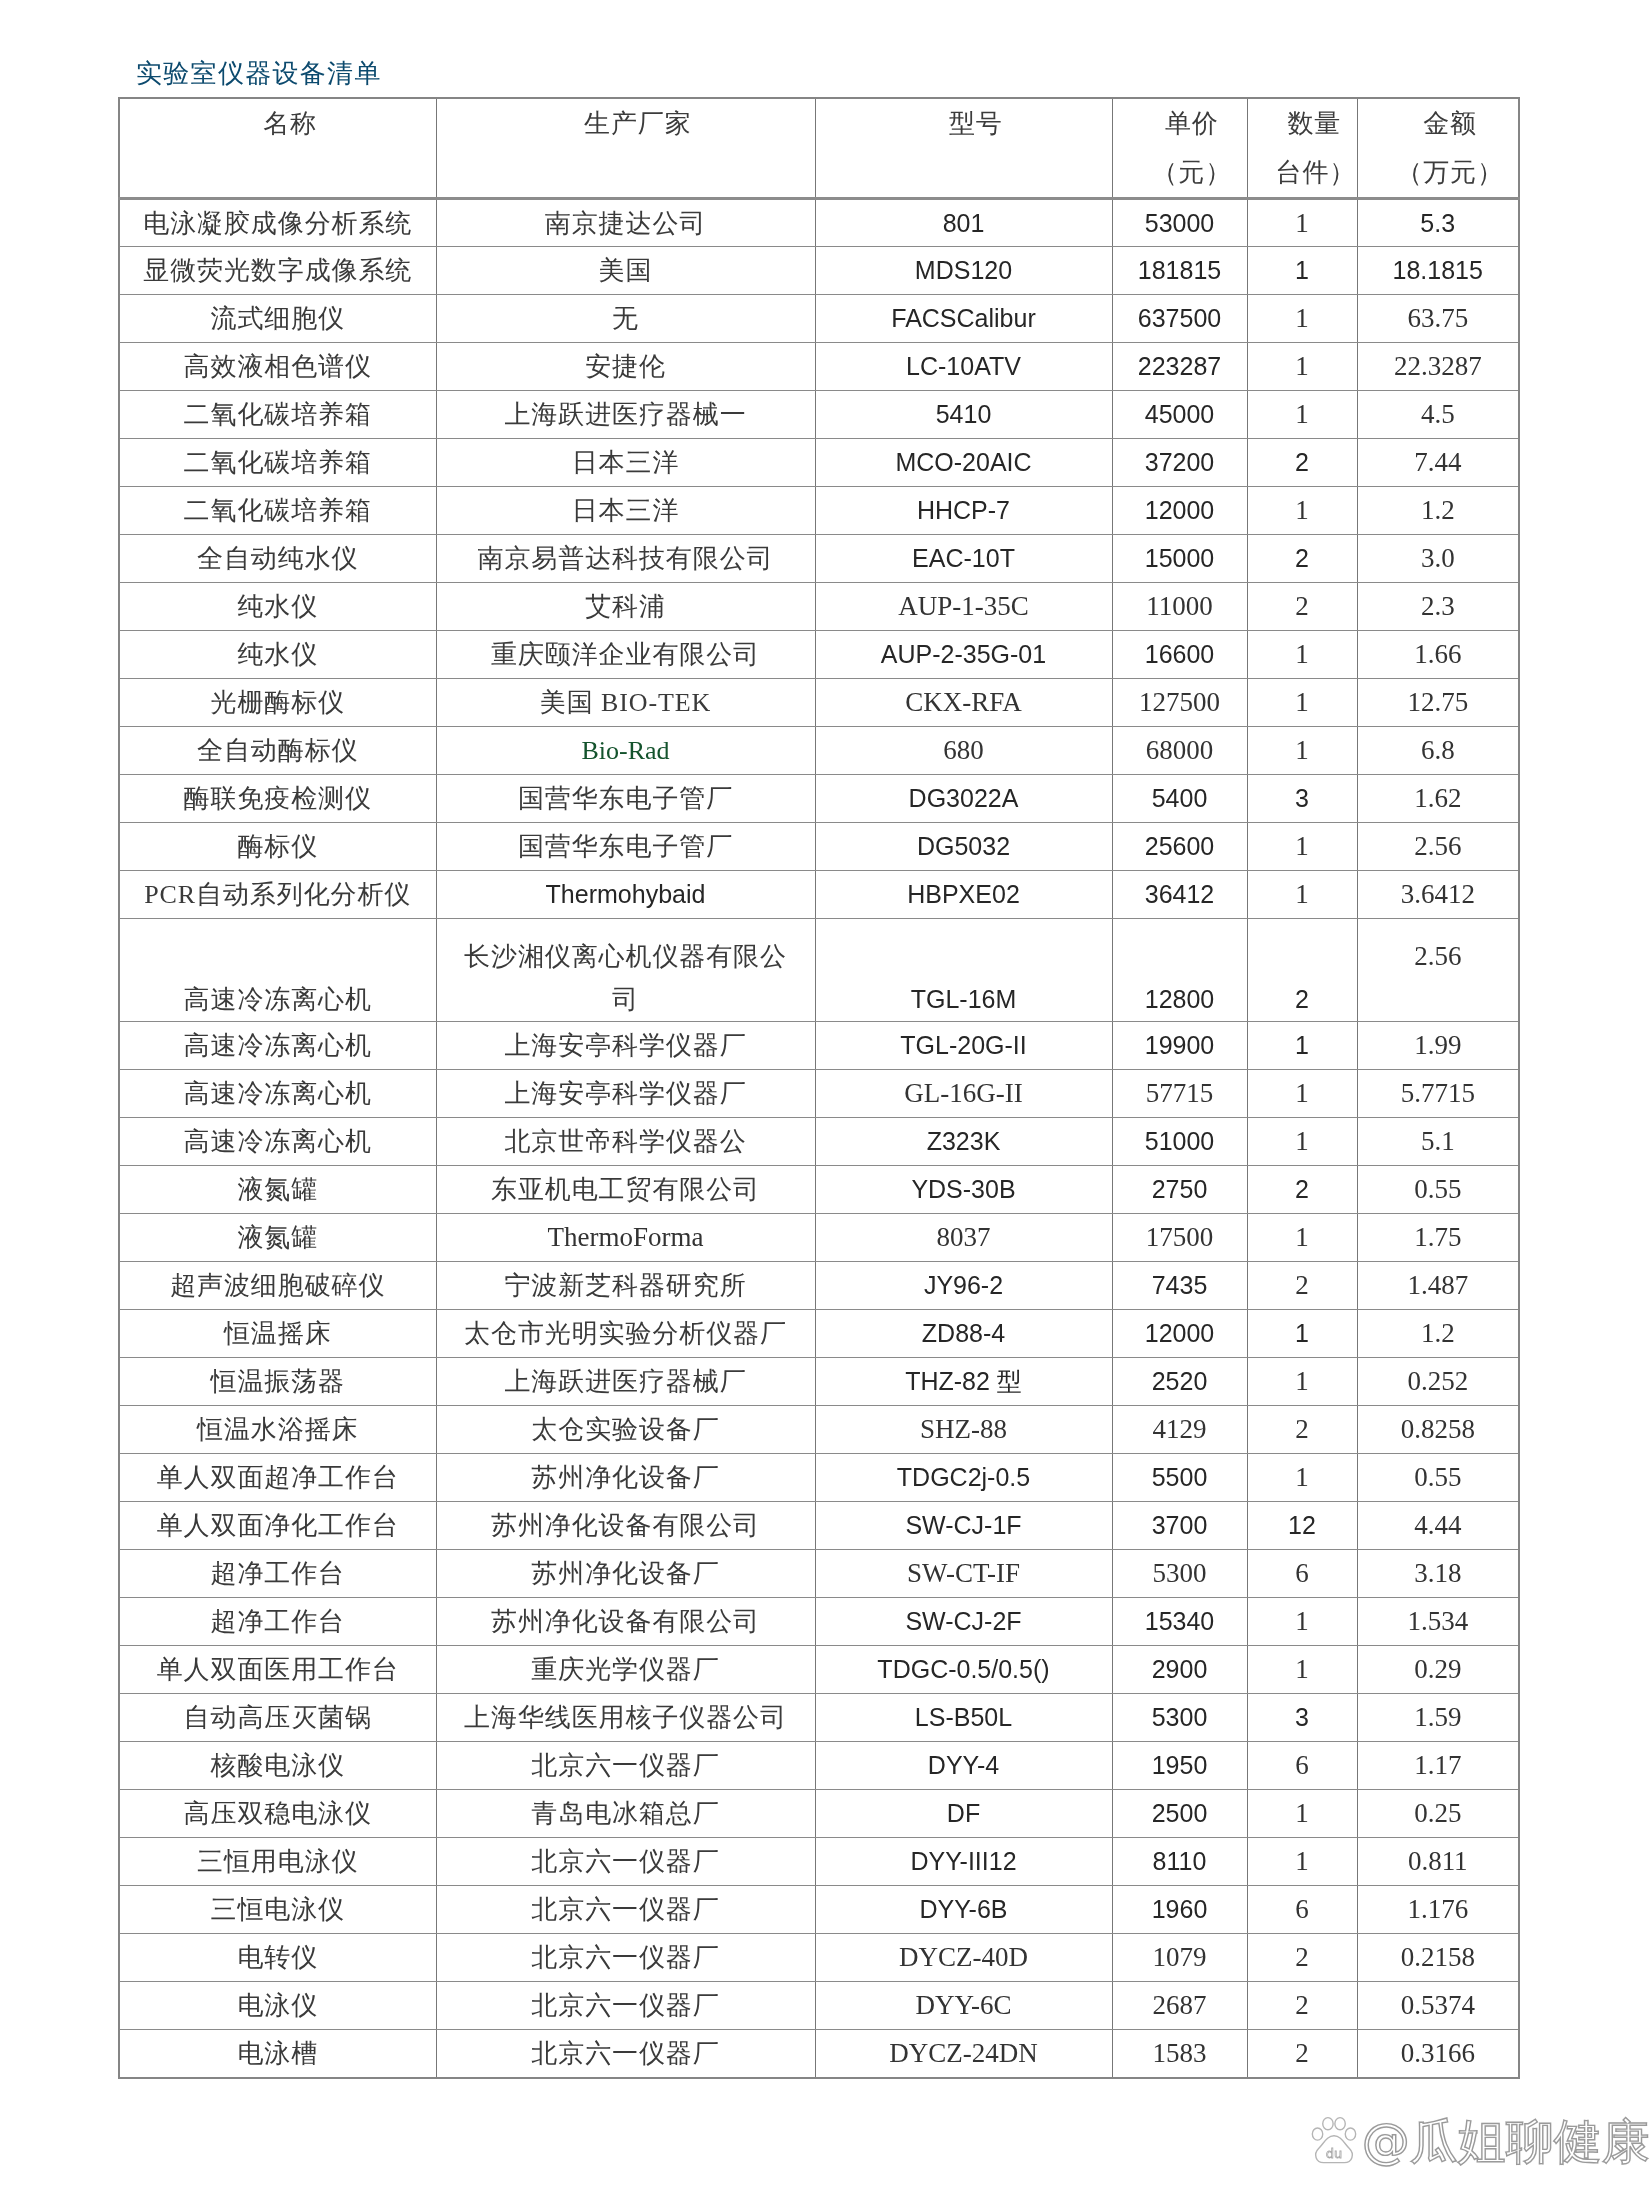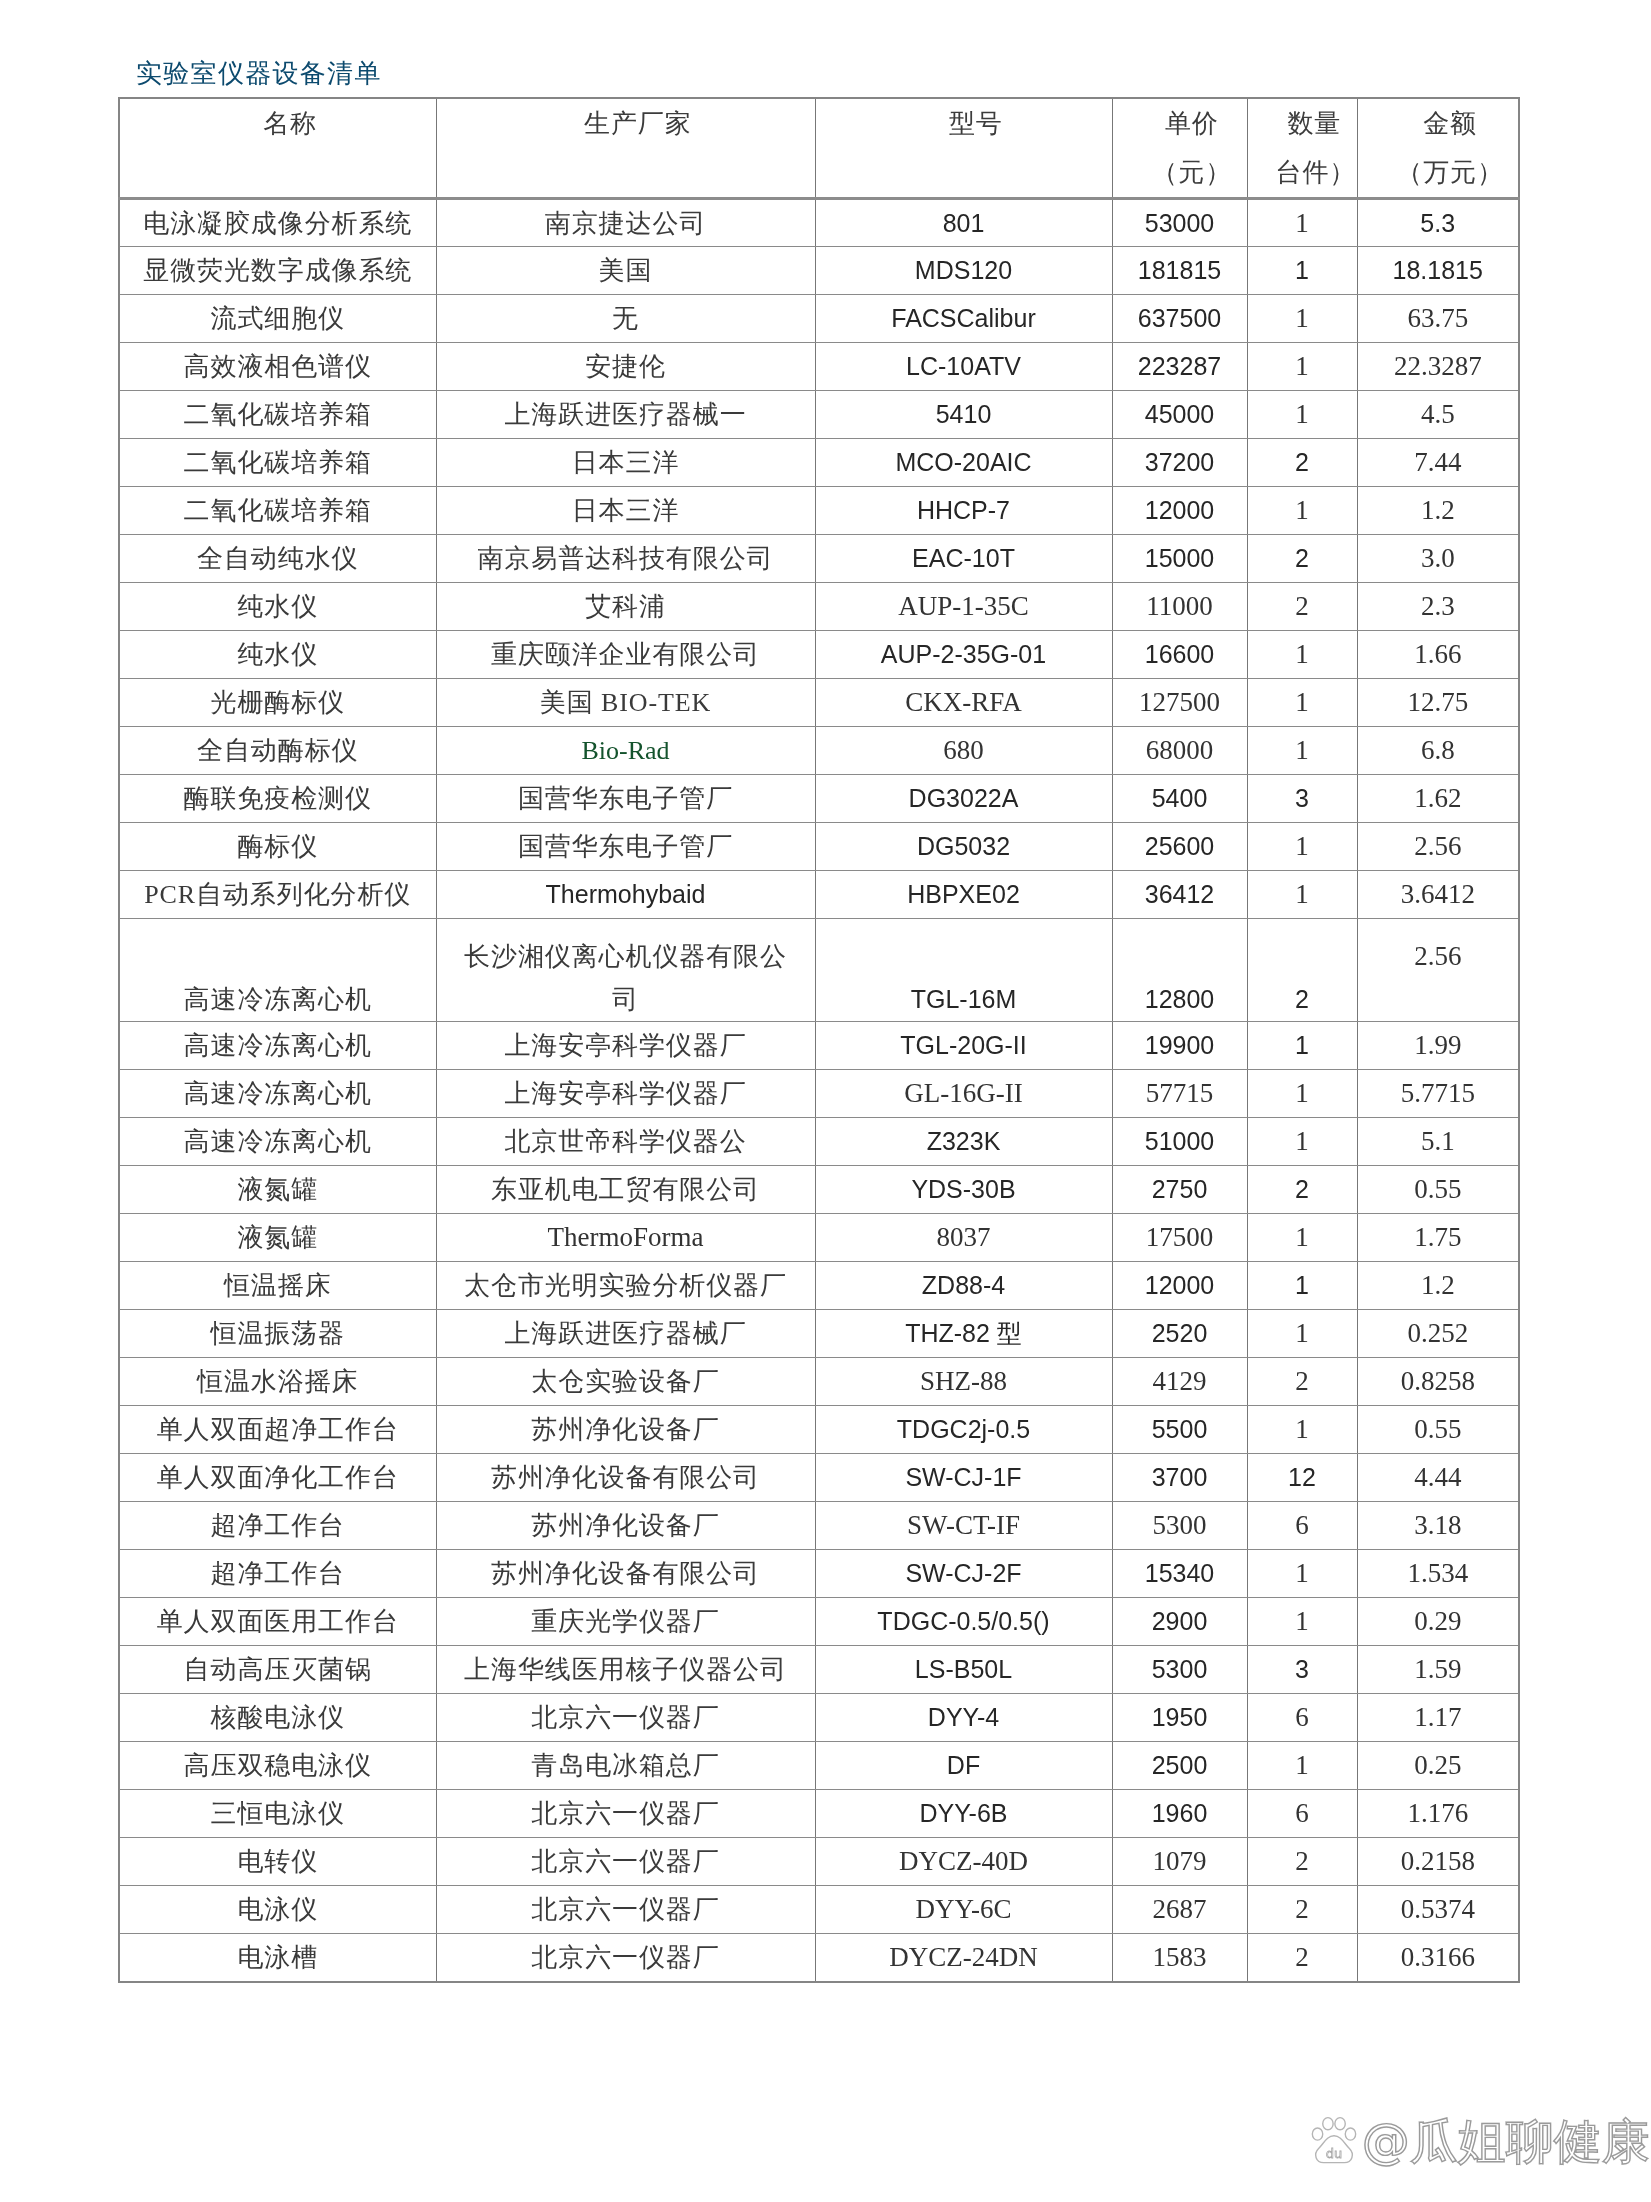--- a/index.html
+++ b/index.html
@@ -263,20 +263,28 @@
       </tr>
     <tr>
         <td class="cjk">液氮罐</td>
         <td class="r">ThermoForma</td>
         <td class="r">8037</td>
         <td class="r">17500</td>
         <td class="r">1</td>
         <td class="r">1.75</td>
       </tr>
     <tr>
+        <td class="cjk">超声波细胞破碎仪</td>
+        <td class="cjk">宁波新芝科器研究所</td>
+        <td class="s">JY96-2</td>
+        <td class="s">7435</td>
+        <td class="r">2</td>
+        <td class="r">1.487</td>
+      </tr>
+    <tr>
         <td class="cjk">恒温摇床</td>
         <td class="cjk">太仓市光明实验分析仪器厂</td>
         <td class="s">ZD88-4</td>
         <td class="s">12000</td>
         <td class="s">1</td>
         <td class="r">1.2</td>
       </tr>
     <tr>
         <td class="cjk">恒温振荡器</td>
         <td class="cjk">上海跃进医疗器械厂</td>
@@ -349,20 +357,28 @@
         <td class="r">6</td>
         <td class="r">1.17</td>
       </tr>
     <tr>
         <td class="cjk">高压双稳电泳仪</td>
         <td class="cjk">青岛电冰箱总厂</td>
         <td class="s">DF</td>
         <td class="s">2500</td>
         <td class="r">1</td>
         <td class="r">0.25</td>
+      </tr>
+    <tr>
+        <td class="cjk">三恒用电泳仪</td>
+        <td class="cjk">北京六一仪器厂</td>
+        <td class="s">DYY-III12</td>
+        <td class="s">8110</td>
+        <td class="r">1</td>
+        <td class="r">0.811</td>
       </tr>
     <tr>
         <td class="cjk">三恒电泳仪</td>
         <td class="cjk">北京六一仪器厂</td>
         <td class="s">DYY-6B</td>
         <td class="s">1960</td>
         <td class="r">6</td>
         <td class="r">1.176</td>
       </tr>
     <tr>

